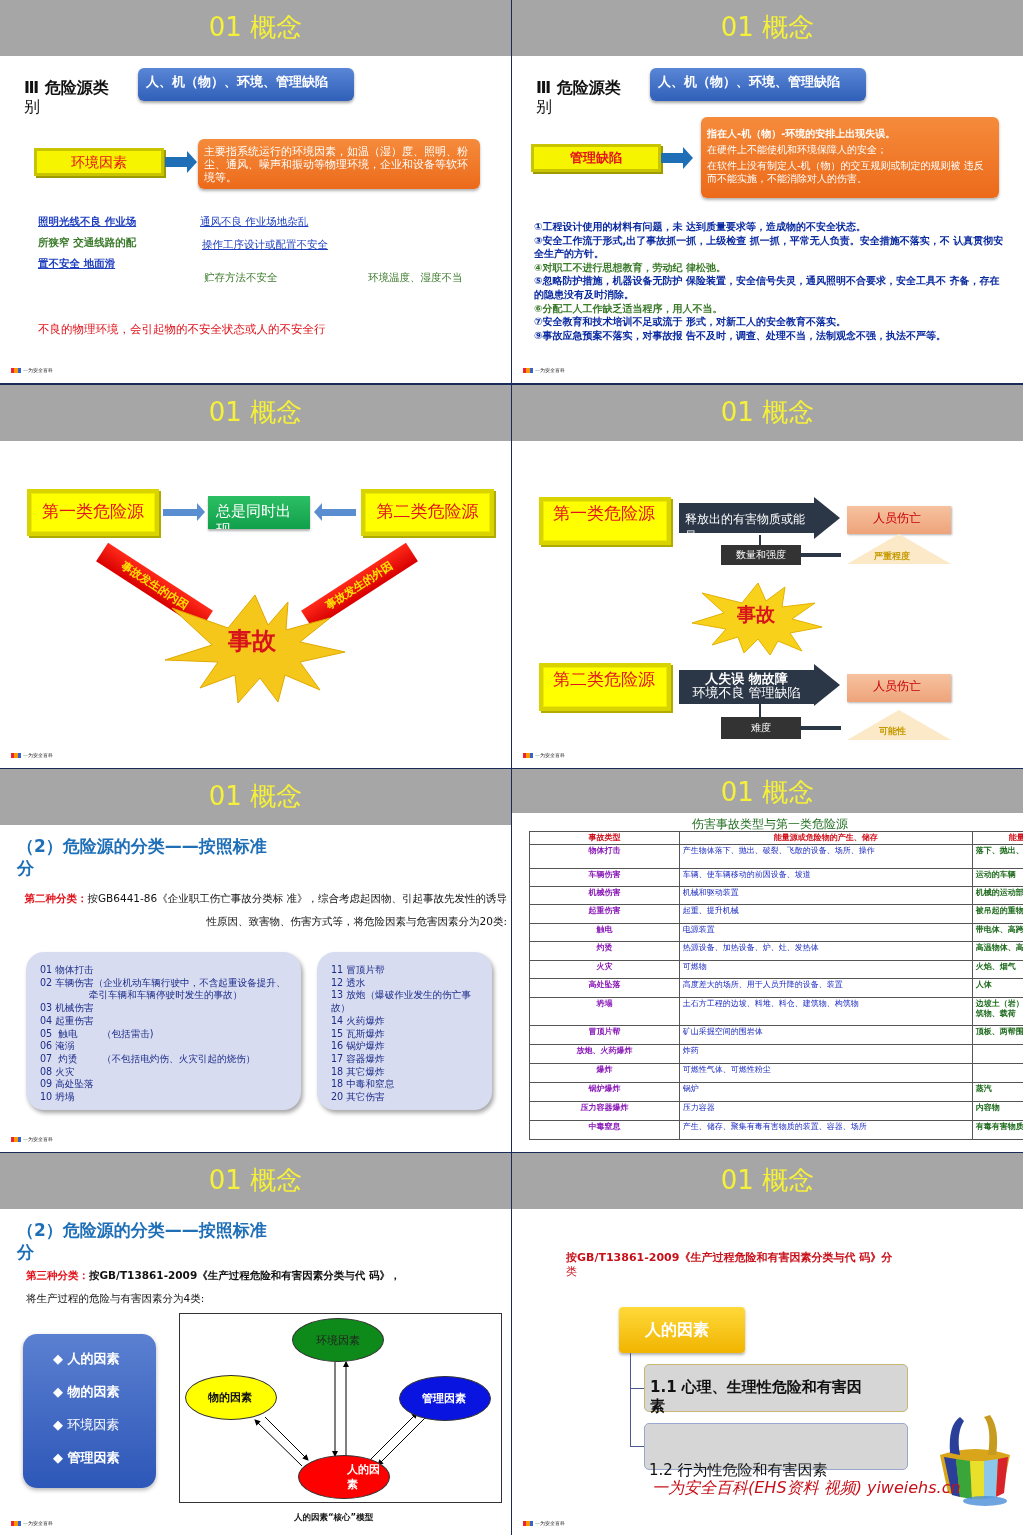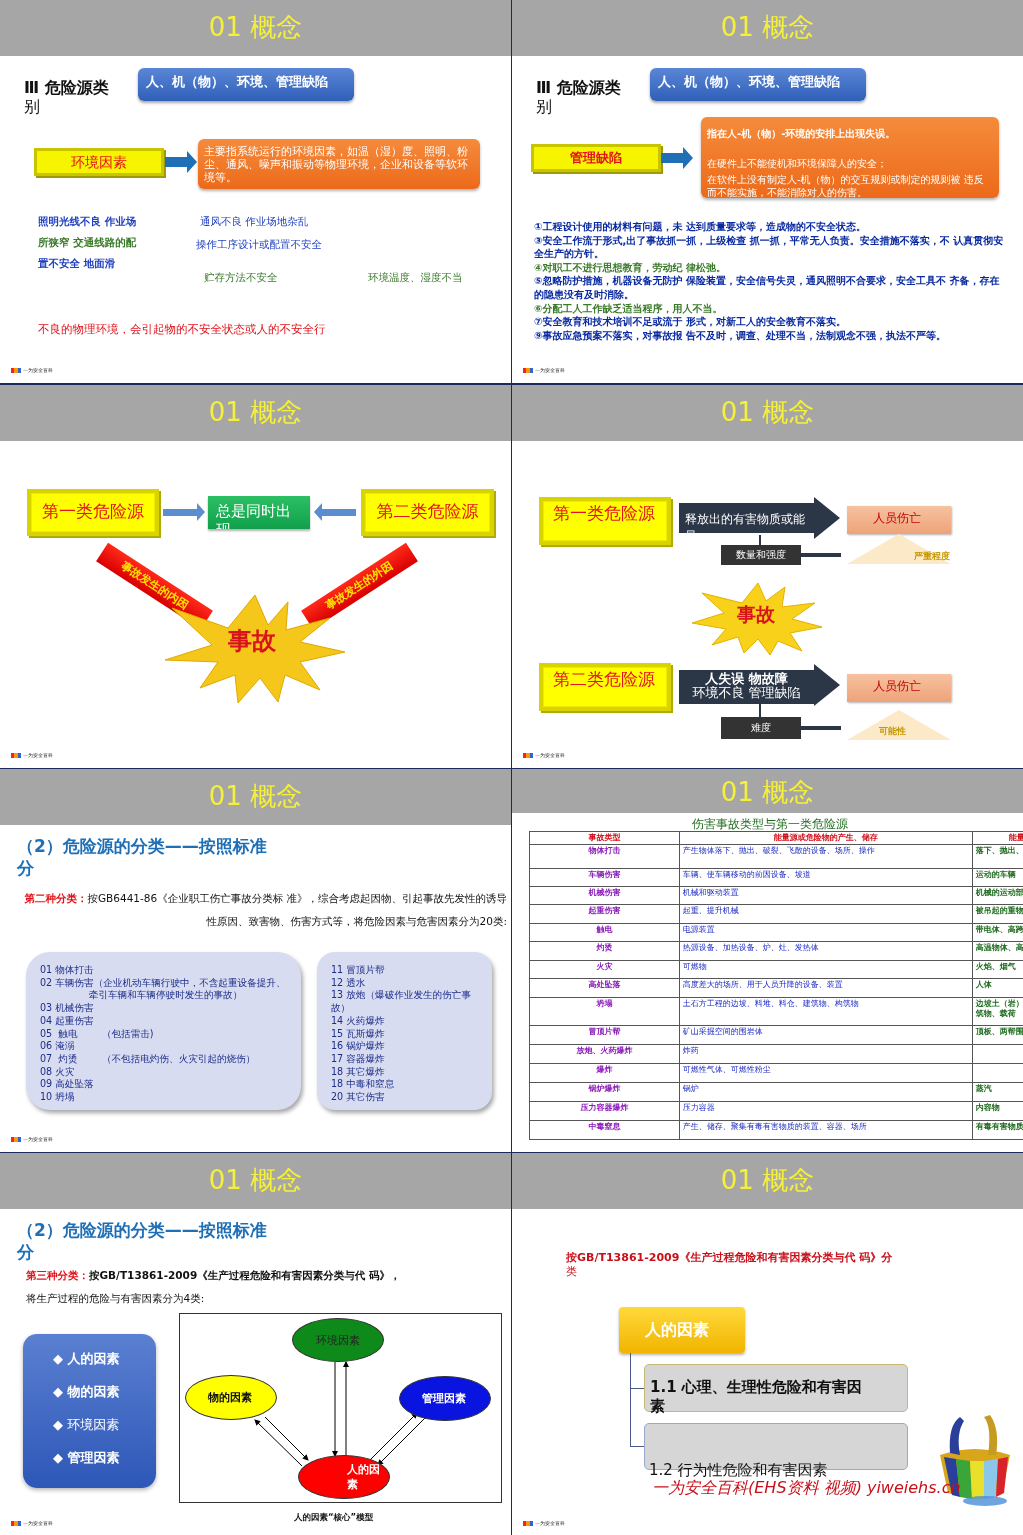--- a/index.html
+++ b/index.html
@@ -16,21 +16,21 @@
 
   
   .cat-title { font-size: 16px; color: #111; line-height: 19px; }
   .blue-pill { background: linear-gradient(#5a86d6,#2f5fb8); color: #fff; border-radius: 6px; font-size: 13px; font-weight: bold;
     padding: 6px 8px; height: 33px; overflow: hidden; box-shadow: 0 2px 3px rgba(0,0,0,.35); line-height: 16px; }
   .yel-box { background: #f7f400; border: 3px solid #c9c400; box-shadow: 2px 2px 0 #9f9a00; text-align: center; font-size: 14px; color: #e3141b; }
   .arrow-r { position: absolute; height: 10px; background: #1f6fb7; }
   .arrow-r::after { content: ""; position: absolute; right: -10px; top: -6px; border-left: 10px solid #1f6fb7; border-top: 11px solid transparent; border-bottom: 11px solid transparent; }
   .orange-box { background: linear-gradient(#f58b3c,#ec6a1a); color: #fff; border-radius: 6px; font-size: 11px; padding: 6px 6px; line-height: 13px; box-shadow: 0 2px 3px rgba(0,0,0,.3); }
   .small-txt { font-size: 10.5px; line-height: 14px; }
-  .c-blue { color: #1f3fbf; } .c-green { color: #3a7a2a; } .c-red { color: #e0121a; } .c-dblue{ color:#0a2aa0;}
+  .c-blue { color: #1f3fbf; text-decoration: underline; } .c-green { color: #3a7a2a; } .c-red { color: #e0121a; } .c-dblue{ color:#0a2aa0;}
   .list-num { font-size: 10px; line-height: 13.6px; font-weight: bold; }
 
   
   .bevel-y { background: #ffff00; border: 4px solid #d9d400; box-shadow: inset 0 0 0 1px #ecea00, 2px 2px 0 #b0ab00; font-size: 17px; color: #e3141b; text-align: center; }
   .green-box { background: linear-gradient(#2dbf64,#10a04b); color: #fff; font-size: 15px; padding: 6px 8px; overflow: hidden; box-shadow: 0 2px 2px rgba(0,0,0,.3); }
   .thin-arrow { position: absolute; height: 7px; background: #5b8ed0; }
   .red-arrow { position: absolute; background: linear-gradient(#ff2a1a,#d80000); color: #ffe400; font-size: 11px; font-weight: bold; text-align: center; line-height: 22px; height: 22px; }
 
   
   .dark-arrow { position: absolute; background: #2b3647; color: #fff; font-size: 12px; height: 30px; }
@@ -70,41 +70,41 @@
       <div>别</div>
     </div>
     <div class="abs blue-pill" style="left:138px;top:68px;width:216px;">人、机（物）、环境、管理缺陷</div>
     <div class="abs yel-box" style="left:34px;top:148px;width:130px;height:28px;line-height:22px;">环境因素</div>
     <div class="arrow-r" style="left:165px;top:157px;width:22px;"></div>
     <div class="abs orange-box" style="left:198px;top:139px;width:282px;height:50px;">主要指系统运行的环境因素，如温（湿）度、照明、粉尘、通风、噪声和振动等物理环境，企业和设备等软环境等。</div>
     <div class="abs small-txt c-blue b" style="left:38px;top:214px;">照明光线不良 作业场</div>
     <div class="abs small-txt c-green b" style="left:38px;top:235px;">所狭窄 交通线路的配</div>
     <div class="abs small-txt c-blue b" style="left:38px;top:256px;">置不安全 地面滑</div>
     <div class="abs small-txt c-blue" style="left:200px;top:214px;">通风不良 作业场地杂乱</div>
-    <div class="abs small-txt c-blue" style="left:196px;top:237px;width:135px;">操作工序设计或配置不安全</div>
+    <div class="abs small-txt c-blue" style="left:202px;top:237px;width:135px;">操作工序设计或配置不安全</div>
     <div class="abs small-txt c-green" style="left:204px;top:270px;">贮存方法不安全</div>
     <div class="abs small-txt c-green" style="left:368px;top:270px;width:95px;">环境温度、湿度不当</div>
     <div class="abs c-red" style="left:38px;top:322px;font-size:11.5px;">不良的物理环境，会引起物的不安全状态或人的不安全行</div>
     <div class="footer-logo">
         <span class="mk"></span>
         <span>一为安全百科</span>
       </div>
   </div>
 
   <div class="slide" style="left:512px;top:0;">
     <div class="hdr">01 概念</div>
     <div class="abs cat-title" style="left:24px;top:78px;">
       <div class="b">Ⅲ 危险源类</div>
       <div>别</div>
     </div>
     <div class="abs blue-pill" style="left:138px;top:68px;width:216px;">人、机（物）、环境、管理缺陷</div>
     <div class="abs yel-box b" style="left:19px;top:144px;width:130px;height:28px;line-height:22px;font-size:13px;">管理缺陷</div>
     <div class="arrow-r" style="left:149px;top:153px;width:22px;"></div>
     <div class="abs orange-box" style="left:189px;top:117px;width:298px;height:81px;font-size:10px;padding-top:10px;">
-      <div class="b" style="margin-bottom:17px;">指在人-机（物）-环境的安排上出现失误。</div>
+      <div class="b" style="margin-bottom:3px;">指在人-机（物）-环境的安排上出现失误。</div>
       <div style="margin-bottom:3px;">在硬件上不能使机和环境保障人的安全；</div>
       <div>在软件上没有制定人-机（物）的交互规则或制定的规则被 违反而不能实施，不能消除对人的伤害。</div>
     </div>
     <div class="abs" style="left:22px;top:220px;width:470px;">
       <div class="list-num c-dblue">①工程设计使用的材料有问题，未 达到质量要求等，造成物的不安全状态。</div>
       <div class="list-num c-dblue">③安全工作流于形式,出了事故抓一抓，上级检查 抓一抓，平常无人负责。安全措施不落实，不 认真贯彻安全生产的方针。</div>
       <div class="list-num c-green">④对职工不进行思想教育，劳动纪 律松弛。</div>
       <div class="list-num c-dblue">⑤忽略防护措施，机器设备无防护 保险装置，安全信号失灵，通风照明不合要求，安全工具不 齐备，存在的隐患没有及时消除。</div>
       <div class="list-num c-green">⑥分配工人工作缺乏适当程序，用人不当。</div>
       <div class="list-num c-dblue">⑦安全教育和技术培训不足或流于 形式，对新工人的安全教育不落实。</div>
@@ -139,21 +139,21 @@
 
   <div class="slide" style="left:512px;top:385px;">
     <div class="hdr">01 概念</div>
     <div class="abs bevel-y" style="left:27px;top:112px;width:132px;height:48px;line-height:24px;text-align:left;padding-left:10px;">第一类危险源</div>
     <div class="dark-arrow" style="left:167px;top:118px;width:135px;padding:8px 6px;">释放出的有害物质或能量</div>
     <div class="abs" style="left:247px;top:150px;width:2px;height:12px;background:#2b3647;"></div>
     <div class="dark-small" style="left:209px;top:160px;width:80px;height:20px;line-height:20px;">数量和强度</div>
     <div class="abs" style="left:289px;top:168px;width:40px;height:4px;background:#2b3647;"></div>
     <div class="abs salmon" style="left:335px;top:121px;width:104px;height:28px;padding:4px 0 0 26px;">人员伤亡</div>
     <div class="tri" style="left:335px;top:149px;"></div>
-    <div class="abs" style="left:362px;top:165px;font-size:9px;color:#c79a00;font-weight:bold;width:52px;margin-left:40px;">严重程度</div>
+    <div class="abs" style="left:362px;top:165px;font-size:9px;color:#c79a00;font-weight:bold;width:52px;">严重程度</div>
     <svg class="abs" style="left:178px;top:196px;" width="135" height="75" viewBox="0 0 135 75">
       <polygon points="68,2 76,20 95,6 92,26 125,22 102,38 132,46 100,52 112,70 88,60 80,74 68,58 54,72 48,56 22,64 36,48 2,42 34,32 12,12 52,22" fill="#f8d21a" stroke="#e5b000" stroke-width="1"></polygon>
     </svg>
     <div class="abs b" style="left:225px;top:217px;font-size:19px;color:#d8141b;">事故</div>
     <div class="abs bevel-y" style="left:27px;top:278px;width:132px;height:48px;line-height:24px;text-align:left;padding-left:10px;">第二类危险源</div>
     <div class="dark-arrow" style="left:167px;top:285px;width:135px;height:34px;font-size:13px;text-align:center;padding-top:2px;line-height:14px;">
       <div class="b">人失误    物故障</div>
       <div>环境不良 管理缺陷</div>
     </div>
     <div class="abs" style="left:247px;top:319px;width:2px;height:14px;background:#2b3647;"></div>
@@ -170,21 +170,21 @@
 
   <div class="slide" style="left:0;top:769px;">
     <div class="hdr">01 概念</div>
     <div class="abs b" style="left:17px;top:66px;font-size:17px;color:#1f6fb7;line-height:22px;">
       <div>（2）危险源的分类——按照标准</div>
       <div>分</div>
     </div>
     <div class="abs" style="left:17px;top:118px;width:490px;font-size:10.5px;line-height:23px;color:#111;text-align:right;">
       <span class="b c-red">第二种分类：</span><span>按GB6441-86《企业职工伤亡事故分类标 准》，综合考虑起因物、引起事故先发性的诱导性原因、致害物、伤害方式等，将危险因素与危害因素分为20类:</span>
     </div>
-    <div class="lst-panel" style="left:26px;top:183px;width:275px;height:158px;border-radius:24px;">
+    <div class="lst-panel" style="left:26px;top:183px;width:275px;height:158px;">
       <div>01  物体打击</div>
       <div>02  车辆伤害（企业机动车辆行驶中，不含起重设备提升、</div>
       <div style="white-space:pre;">                牵引车辆和车辆停驶时发生的事故）</div>
       <div>03  机械伤害</div>
       <div>04  起重伤害</div>
       <div style="white-space:pre;">05  触电        （包括雷击)</div>
       <div>06  淹溺</div>
       <div style="white-space:pre;">07  灼烫        （不包括电灼伤、火灾引起的烧伤）</div>
       <div>08  火灾</div>
       <div>09  高处坠落</div>

